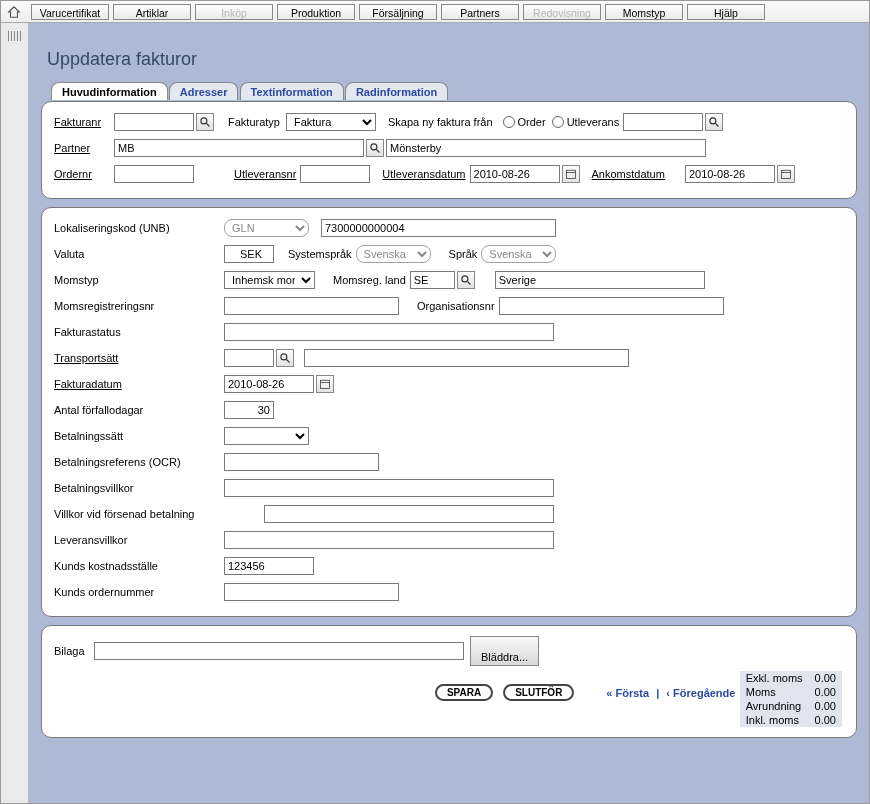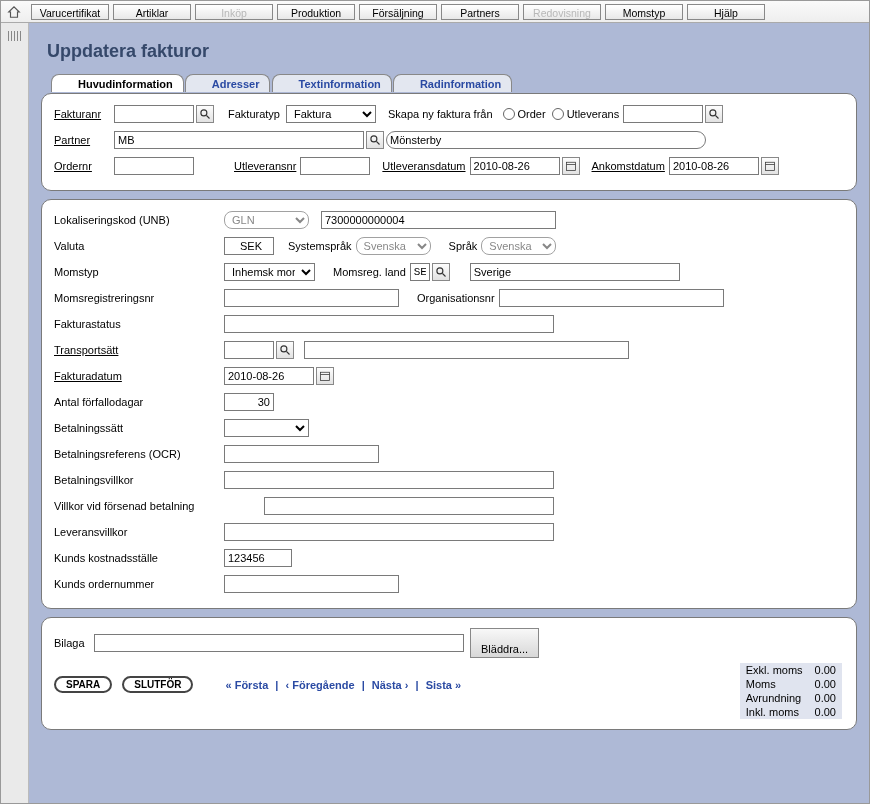--- a/index.html
+++ b/index.html
@@ -59,34 +59,34 @@
   }
   .workspace {
     position: absolute;
     top: 22px; left: 28px; right: 0; bottom: 0;
     background: #aeb9d6;
     padding: 14px 12px 10px 12px;
     overflow: hidden;
   }
   .page-title {
     font-size: 18px;
-    font-weight: bold;
+    font-weight: normal;
     color: #35486a;
-    margin: 4px 0 12px 6px;
+    margin: 12px 0 12px 6px;
   }
   
   .tabstrip {
     position: relative;
     height: 20px;
     padding-left: 10px;
     z-index: 2;
   }
   .tab {
     display: inline-block;
-    padding: 3px 10px 2px 26px;
+    padding: 3px 10px 2px 10px;
     border: 1px solid #888;
     border-bottom: none;
     border-top-left-radius: 8px;
     border-top-right-radius: 8px;
     background: #e3e7f0;
     color: #2a4aa3;
     font-weight: bold;
     font-size: 11px;
     position: relative;
     margin-right: -2px;
@@ -161,20 +161,21 @@
     padding:1px 10px;
     font-weight:bold;
     font-size:10px;
     background:#fff;
     margin-right:10px;
   }
   .bottom-row {
     display:flex;
     align-items:center;
     margin-top:18px;
+    justify-content:flex-end;
   }
   .paginator {
     color:#2a4aa3;font-weight:bold;font-size:11px;
   }
   .paginator span { margin:0 2px; }
   .totals {
     position:absolute;
     right:14px;
     bottom:10px;
     font-size:11px;
@@ -246,36 +247,36 @@
       </div>
       <div class="row">
         <span class="lbl underline lblcol-s">Partner</span>
         <input type="text" class="txtbox" style="width: 250px;" value="MB">
         <span class="iconbtn">
             <svg viewBox="0 0 16 16">
               <circle cx="6.5" cy="6.5" r="4" fill="none" stroke="#333" stroke-width="1.5"></circle>
               <line x1="10" y1="10" x2="14" y2="14" stroke="#333" stroke-width="1.5"></line>
             </svg>
           </span>
-        <input type="text" class="txtbox readonly" style="width: 320px; margin-left: 2px; border-radius: 9px;" value="Mönsterby">
+        <input type="text" class="txtbox readonly" style="width: 320px; margin-left: 2px;" value="Mönsterby">
       </div>
       <div class="row" style="margin-bottom:0">
         <span class="lbl underline lblcol-s">Ordernr</span>
         <input type="text" class="txtbox readonly" style="width: 80px;" value="">
         <span class="lbl underline" style="margin:0 4px 0 40px">Utleveransnr</span>
         <input type="text" class="txtbox readonly" style="width: 70px;" value="">
         <span class="lbl underline" style="margin:0 4px 0 12px">Utleveransdatum</span>
         <input type="text" class="txtbox" style="width: 90px;" value="2010-08-26">
         <span class="iconbtn">
             <svg viewBox="0 0 16 16">
               <rect x="2" y="3" width="12" height="11" fill="none" stroke="#333"></rect>
               <line x1="2" y1="6" x2="14" y2="6" stroke="#333"></line>
             </svg>
           </span>
-        <span class="lbl underline" style="margin:0 4px 0 12px">Ankomstdatum</span>
+        <span class="lbl underline" style="margin:0 20px 0 12px">Ankomstdatum</span>
         <input type="text" class="txtbox" style="width: 90px;" value="2010-08-26">
         <span class="iconbtn">
             <svg viewBox="0 0 16 16">
               <rect x="2" y="3" width="12" height="11" fill="none" stroke="#333"></rect>
               <line x1="2" y1="6" x2="14" y2="6" stroke="#333"></line>
             </svg>
           </span>
       </div>
     </div>
 
@@ -290,21 +291,21 @@
         <input type="text" class="txtbox readonly" style="width: 50px; padding-left: 15px;" value="SEK">
         <span class="lbl" style="margin:0 4px 0 14px">Systemspråk</span>
         <select class="sel disabled-input" style="width:75px" disabled=""><option>Svenska</option></select>
         <span class="lbl" style="margin:0 4px 0 18px">Språk</span>
         <select class="sel disabled-input" style="width:75px" disabled=""><option>Svenska</option></select>
       </div>
       <div class="row">
         <span class="lbl lblcol">Momstyp</span>
         <select class="sel" style="width:91px"><option>Inhemsk moms</option></select>
         <span class="lbl" style="margin:0 4px 0 18px">Momsreg. land</span>
-        <input type="text" class="txtbox" style="width: 20px; font-family: Liberation Mono, monospace;" value="SE">
+        <input type="text" class="txtbox" style="width: 45px;" value="SE">
         <span class="iconbtn">
             <svg viewBox="0 0 16 16">
               <circle cx="6.5" cy="6.5" r="4" fill="none" stroke="#333" stroke-width="1.5"></circle>
               <line x1="10" y1="10" x2="14" y2="14" stroke="#333" stroke-width="1.5"></line>
             </svg>
           </span>
         <input type="text" class="txtbox readonly" style="width: 210px; margin-left: 20px;" value="Sverige">
       </div>
       <div class="row">
         <span class="lbl lblcol">Momsregistreringsnr</span>
@@ -356,21 +357,21 @@
       <div class="row">
         <span class="lbl lblcol" style="width:210px">Villkor vid försenad betalning</span>
         <input type="text" class="txtbox" style="width: 290px;" value="">
       </div>
       <div class="row">
         <span class="lbl lblcol">Leveransvillkor</span>
         <input type="text" class="txtbox" style="width: 330px;" value="">
       </div>
       <div class="row">
         <span class="lbl lblcol">Kunds kostnadsställe</span>
-        <input type="text" class="txtbox" style="width: 68px;" value="123456">
+        <input type="text" class="txtbox" style="width: 90px;" value="123456">
       </div>
       <div class="row" style="margin-bottom:0">
         <span class="lbl lblcol">Kunds ordernummer</span>
         <input type="text" class="txtbox" style="width: 175px;" value="">
       </div>
     </div>
 
     <div class="panel" style="padding-bottom:36px">
       <div class="row">
         <span class="lbl" style="width:40px">Bilaga</span>

